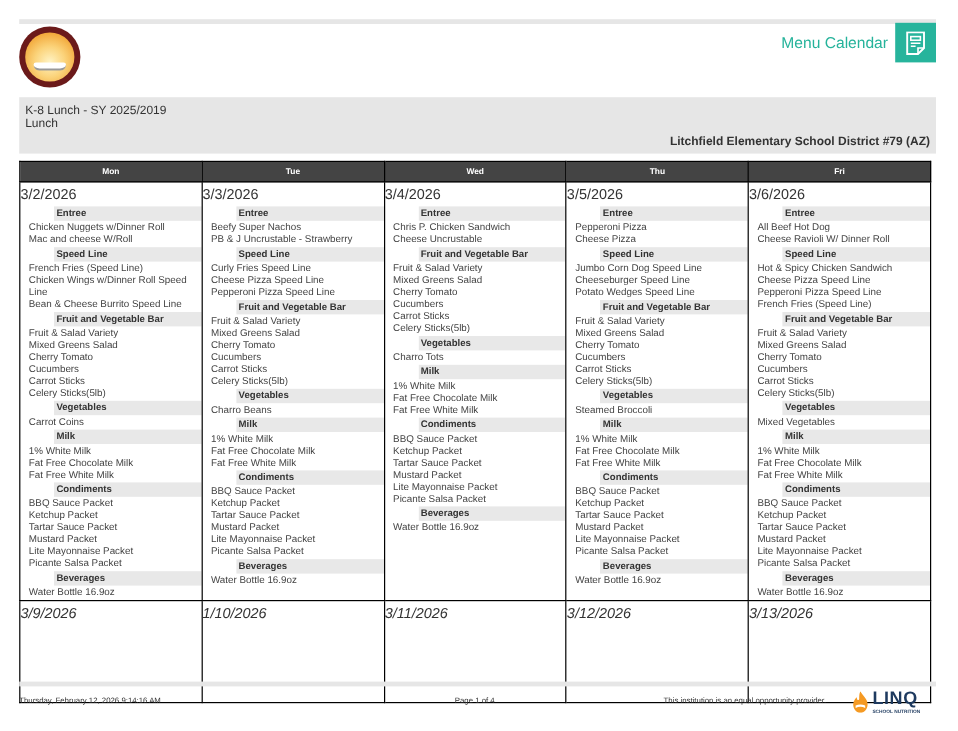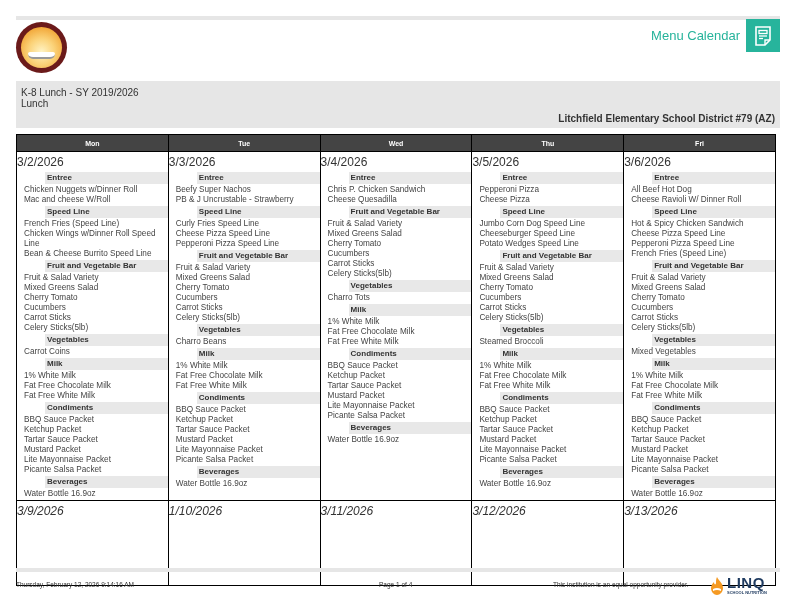--- a/index.html
+++ b/index.html
@@ -29,21 +29,21 @@
   .cal td { border-left: 1.5px solid #000; border-right: 1.5px solid #000; border-bottom: 1.5px solid #000;
           vertical-align: top; padding: 0; }
   .date { text-align: left; font-size: 12px; color: #333; padding: 3px 4px 1px 0; height: 20px; }
   .cat { background: #e8e8e8; font-size: 8px; font-weight: bold; color: #333; padding: 1px 2px; line-height: 10px; margin-left: 28px; }
   .items { padding: 1px 0 1px 7px; }
   .item { font-size: 8.2px; color: #444; line-height: 10px; }
   .week2 td { height: 85px; font-style: italic; }
 
   .botline { position: absolute; left: 16px; top: 568px; width: 764px; height: 4px; background: #e6e6e6; }
   .footer { position: absolute; top: 581px; font-size: 6.5px; color: #333; }
-  .linq { position: absolute; left: 710px; top: 576px; display: flex; align-items: center; }
+  .linq { position: absolute; left: 710px; top: 576px; display: flex; }
   .linq-word { font-size: 15px; font-weight: bold; color: #1e3a5f; letter-spacing: 0.5px; line-height: 14px; }
   .linq-sub { font-size: 4px; font-weight: bold; color: #1e3a5f; }
 </style>
 </head>
 <body>
 
 <div class="topline"></div>
 
 <div class="logo">
   <div class="logo-inner">
@@ -56,21 +56,21 @@
   <svg width="18" height="20" viewBox="0 0 18 20">
     <path d="M2 1 H16 V14 L11 19 H2 Z" fill="none" stroke="#fff" stroke-width="1.6"></path>
     <path d="M11 19 V14 H16" fill="none" stroke="#fff" stroke-width="1.4"></path>
     <rect x="5" y="4.5" width="8" height="3" fill="none" stroke="#fff" stroke-width="1.3"></rect>
     <line x1="5" y1="10" x2="13" y2="10" stroke="#fff" stroke-width="1.3"></line>
     <line x1="5" y1="12.5" x2="9" y2="12.5" stroke="#fff" stroke-width="1.3"></line>
   </svg>
 </div>
 
 <div class="info">
-  <div class="title">K-8 Lunch - SY 2019/2026</div>
+  <div class="title">K-8 Lunch - SY 2025/2019</div>
   <div class="title">Lunch</div>
   <div class="district">Litchfield Elementary School District #79 (AZ)</div>
 </div>
 
 <table class="cal">
   <thead>
     <tr>
       <th>Mon</th>
       <th>Tue</th>
       <th>Wed</th>
@@ -170,21 +170,21 @@
           <div class="cat">Beverages</div>
           <div class="items">
             <div class="item">Water Bottle 16.9oz</div>
           </div>
         </td>
         <td>
           <div class="date">3/4/2026</div>
           <div class="cat">Entree</div>
           <div class="items">
             <div class="item">Chris P. Chicken Sandwich</div>
-            <div class="item">Cheese Quesadilla</div>
+            <div class="item">Cheese Uncrustable</div>
           </div>
           <div class="cat">Fruit and Vegetable Bar</div>
           <div class="items">
             <div class="item">Fruit &amp; Salad Variety</div>
             <div class="item">Mixed Greens Salad</div>
             <div class="item">Cherry Tomato</div>
             <div class="item">Cucumbers</div>
             <div class="item">Carrot Sticks</div>
             <div class="item">Celery Sticks(5lb)</div>
           </div>

